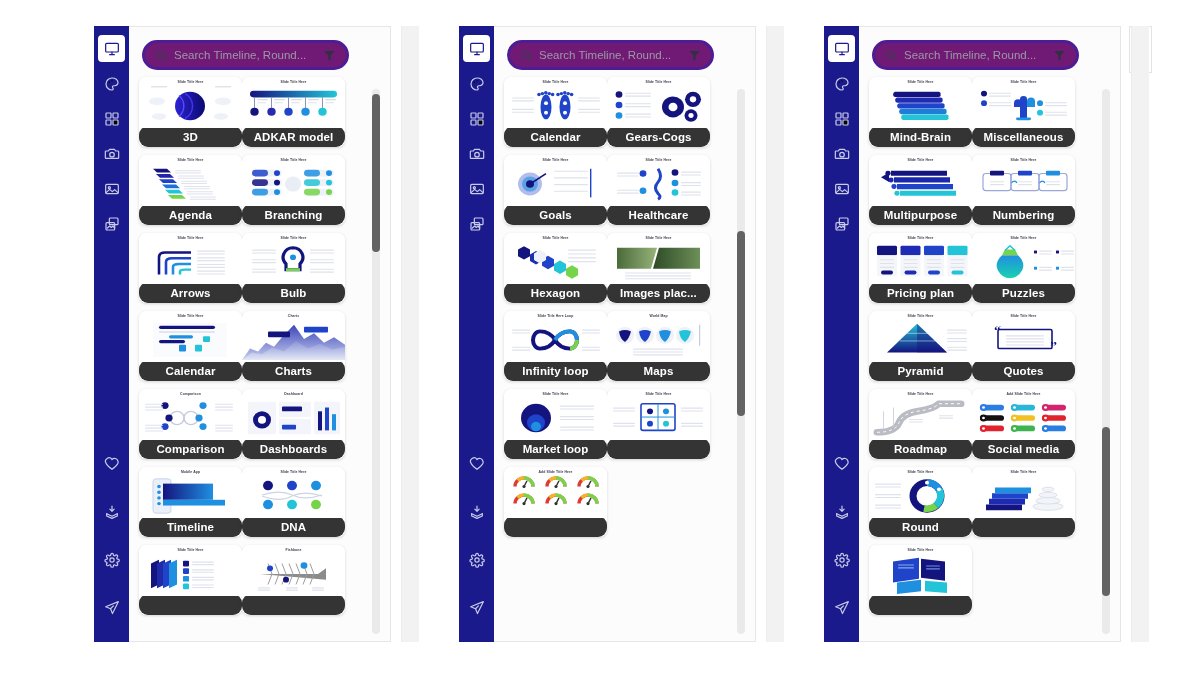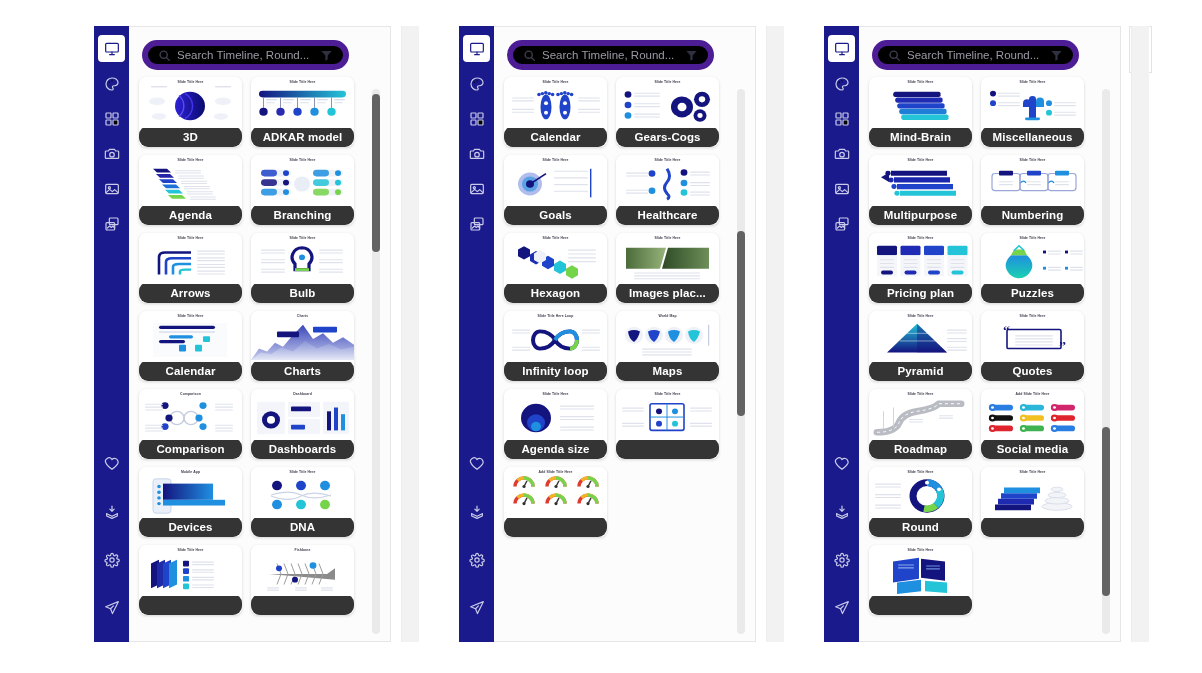--- a/index.html
+++ b/index.html
@@ -68,22 +68,22 @@
     border: 1px solid #e6e6e6;
     border-left: none;
     box-sizing: border-box;
     overflow: hidden;
   }
   
   .searchbar {
     position: absolute;
     left: 13px; top: 13px;
     width: 207px; height: 30px;
-    background: #000000;
-    border: 6px solid #4c1d95;
+    background: #701a75;
+    border: 3px solid #4c1d95;
     border-radius: 16px;
     display: flex;
     align-items: center;
     box-sizing: border-box;
     padding: 0 10px;
   }
   .search-input {
     flex: 1 1 auto;
     border: none;
     outline: none;
@@ -97,21 +97,21 @@
   .search-input::placeholder { color: #9a9aa5; }
   .icon-btn { display:flex; align-items:center; justify-content:center; flex:0 0 auto; }
 
   
   .grid {
     position: absolute;
     left: 10px; top: 50px;
     width: 216px;
     display: flex;
     flex-wrap: wrap;
-    gap: 8px 9px;
+    gap: 8px 0;
   }
   .card {
     width: 103px;
     border-radius: 7px;
     background: #ffffff;
     box-shadow: 0 1px 3px rgba(0,0,0,.16);
     overflow: hidden;
     flex: 0 0 auto;
   }
   .card-thumb {
@@ -534,21 +534,21 @@
                     </linearGradient>
                   </defs>
                   <rect x="24" y="8" width="50" height="17" fill="url(#d1)"></rect>
                   <rect x="24" y="25" width="62" height="6" fill="#1f8fe0"></rect>
                   <circle cx="20" cy="11" r="1.8" fill="#1f8fe0"></circle>
                   <circle cx="20" cy="17" r="1.8" fill="#1f8fe0"></circle>
                   <circle cx="20" cy="23" r="1.8" fill="#1f8fe0"></circle>
                   <circle cx="20" cy="29" r="1.8" fill="#1f8fe0"></circle>
                 </svg></div>
             </div>
-            <div class="card-label">Devices</div>
+            <div class="card-label">Timeline</div>
           </div>
           <div class="card">
             <div class="card-thumb">
               <div class="thumb-title">Slide Title Here</div>
               <div class="thumb-art"><svg viewBox="0 0 103 42" width="100%" height="100%" preserveAspectRatio="none">
                   <circle cx="26" cy="10" r="5" fill="#14147f"></circle>
                   <circle cx="50" cy="10" r="5" fill="#1f43c9"></circle>
                   <circle cx="74" cy="10" r="5" fill="#1f8fe0"></circle>
                   <circle cx="26" cy="30" r="5" fill="#1f8fe0"></circle>
                   <circle cx="50" cy="30" r="5" fill="#24c4d8"></circle>
@@ -896,21 +896,21 @@
                   <circle cx="32" cy="26" r="9" fill="#1f43c9"></circle>
                   <circle cx="32" cy="30" r="5" fill="#1f8fe0"></circle>
                   <rect x="56" y="8" width="34" height="1.2" rx=".6" fill="#dfe2ec"></rect>
                   <rect x="56" y="11" width="34" height="1.2" rx=".6" fill="#dfe2ec"></rect>
                   <rect x="56" y="19" width="34" height="1.2" rx=".6" fill="#dfe2ec"></rect>
                   <rect x="56" y="22" width="34" height="1.2" rx=".6" fill="#dfe2ec"></rect>
                   <rect x="56" y="30" width="34" height="1.2" rx=".6" fill="#dfe2ec"></rect>
                   <rect x="56" y="33" width="34" height="1.2" rx=".6" fill="#dfe2ec"></rect>
                 </svg></div>
             </div>
-            <div class="card-label">Agenda size</div>
+            <div class="card-label">Market loop</div>
           </div>
           <div class="card">
             <div class="card-thumb">
               <div class="thumb-title">Slide Title Here</div>
               <div class="thumb-art"><svg viewBox="0 0 103 42" width="100%" height="100%" preserveAspectRatio="none">
                   <rect x="34" y="6" width="34" height="28" rx="2" fill="none" stroke="#1f43c9" stroke-width="1.6"></rect>
                   <path d="M51 6 v28 M34 20 h34" stroke="#1f8fe0" stroke-width="1"></path>
                   <circle cx="43" cy="14" r="3" fill="#14147f"></circle>
                   <circle cx="59" cy="14" r="3" fill="#1f8fe0"></circle>
                   <circle cx="43" cy="27" r="3" fill="#1f43c9"></circle>

